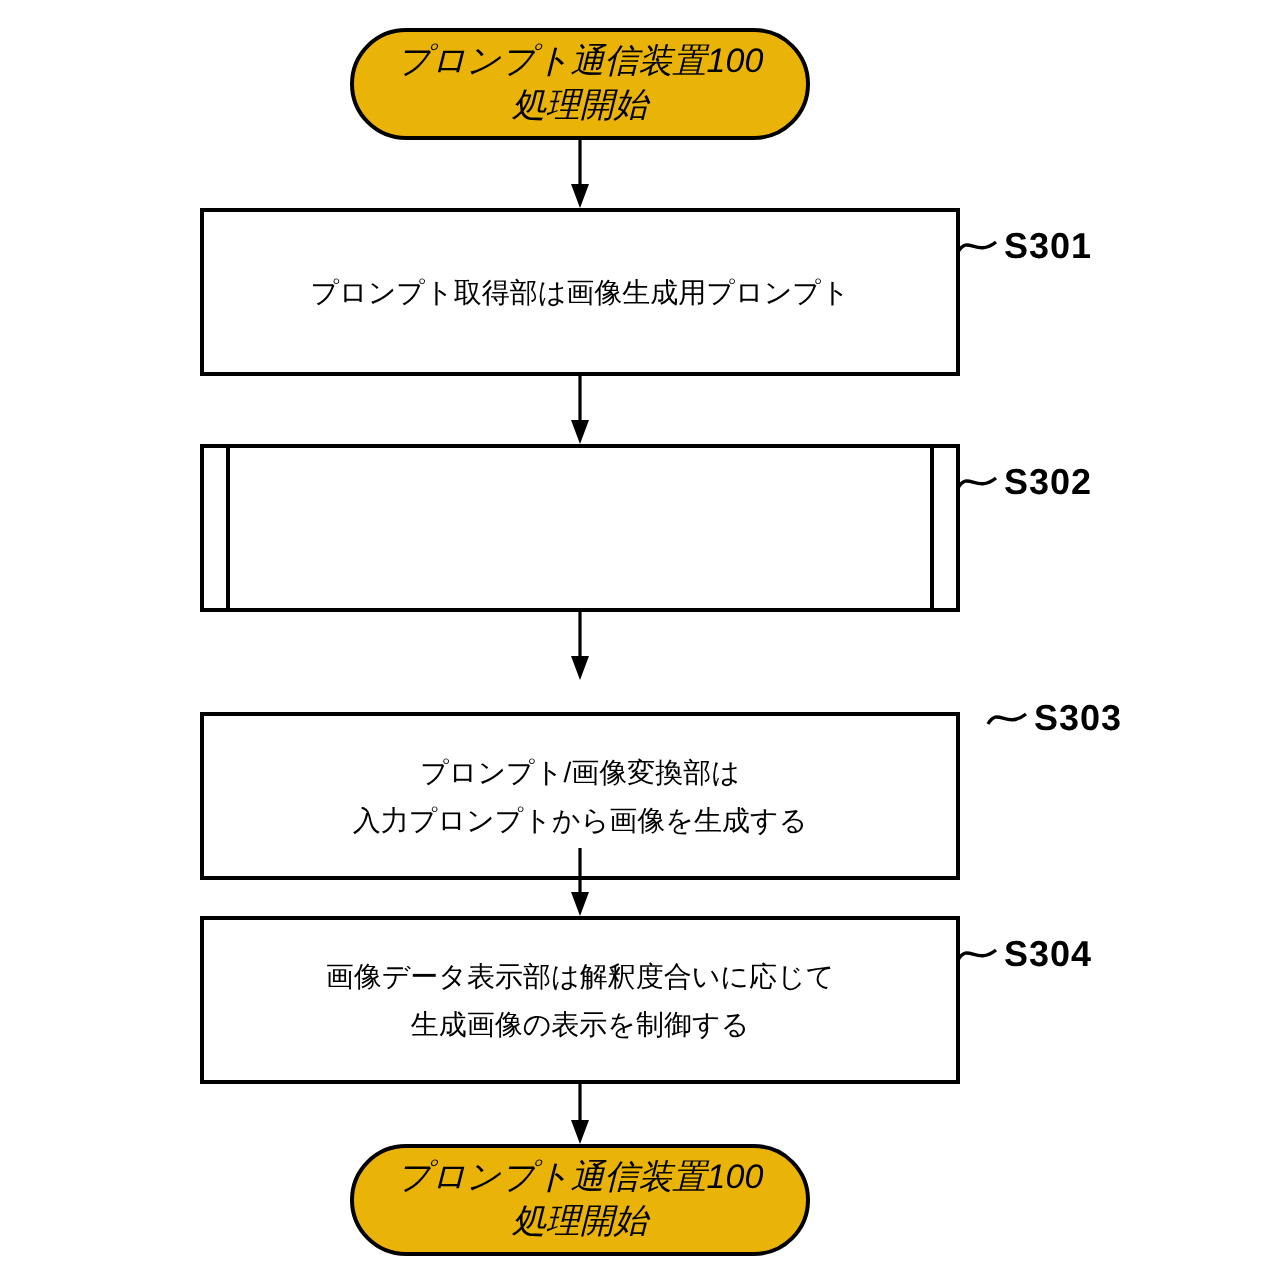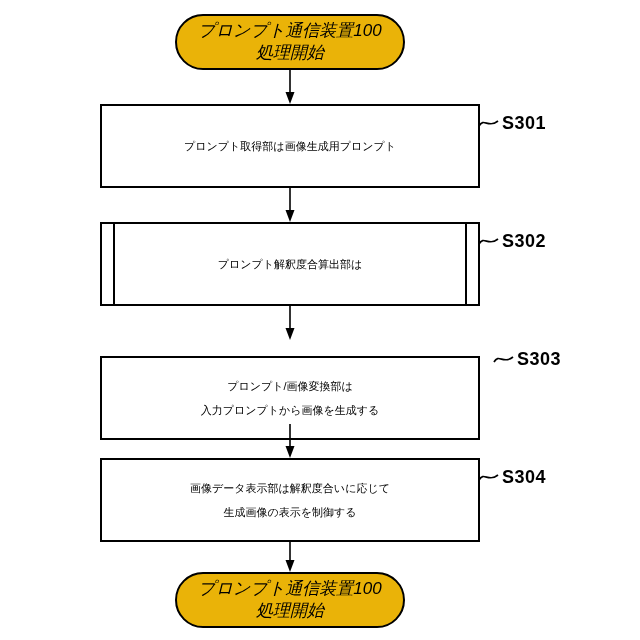--- a/index.html
+++ b/index.html
@@ -36,21 +36,21 @@
     width: 380px;
     height: 84px;
     box-sizing: border-box;
     border: 2px solid #000000;
     background: #ffffff;
     display: flex;
     flex-direction: column;
     justify-content: center;
     align-items: center;
     text-align: center;
-    font-size: 11px;
+    font-size: 14px;
     line-height: 24px;
   }
   .inner-line {
     position: absolute;
     top: 0;
     bottom: 0;
     width: 2px;
     background: #000000;
   }
   .inner-line.left  { left: 11px; }
@@ -99,21 +99,20 @@
   </div>
 
   <svg class="arrow" style="top:188px;" width="16" height="34" viewBox="0 0 16 34">
     <line x1="8" y1="0" x2="8" y2="24" stroke="#000000" stroke-width="1.6"></line>
     <polygon points="3.5,22 12.5,22 8,34" fill="#000000"></polygon>
   </svg>
 
   <div class="pbox" style="top:222px;">
     <div class="inner-line left"></div>
     <div class="inner-line right"></div>
-    <div>プロンプト解釈度合算出部は</div>
   </div>
   <div class="step-label" style="top:230px;">
     <svg class="squiggle" width="22" height="14" viewBox="0 0 22 14">
       <path d="M1,10 C6,1 10,13 20,5" fill="none" stroke="#000000" stroke-width="1.7"></path>
     </svg>
     <span>S302</span>
   </div>
 
   <svg class="arrow" style="top:306px;" width="16" height="34" viewBox="0 0 16 34">
     <line x1="8" y1="0" x2="8" y2="24" stroke="#000000" stroke-width="1.6"></line>

